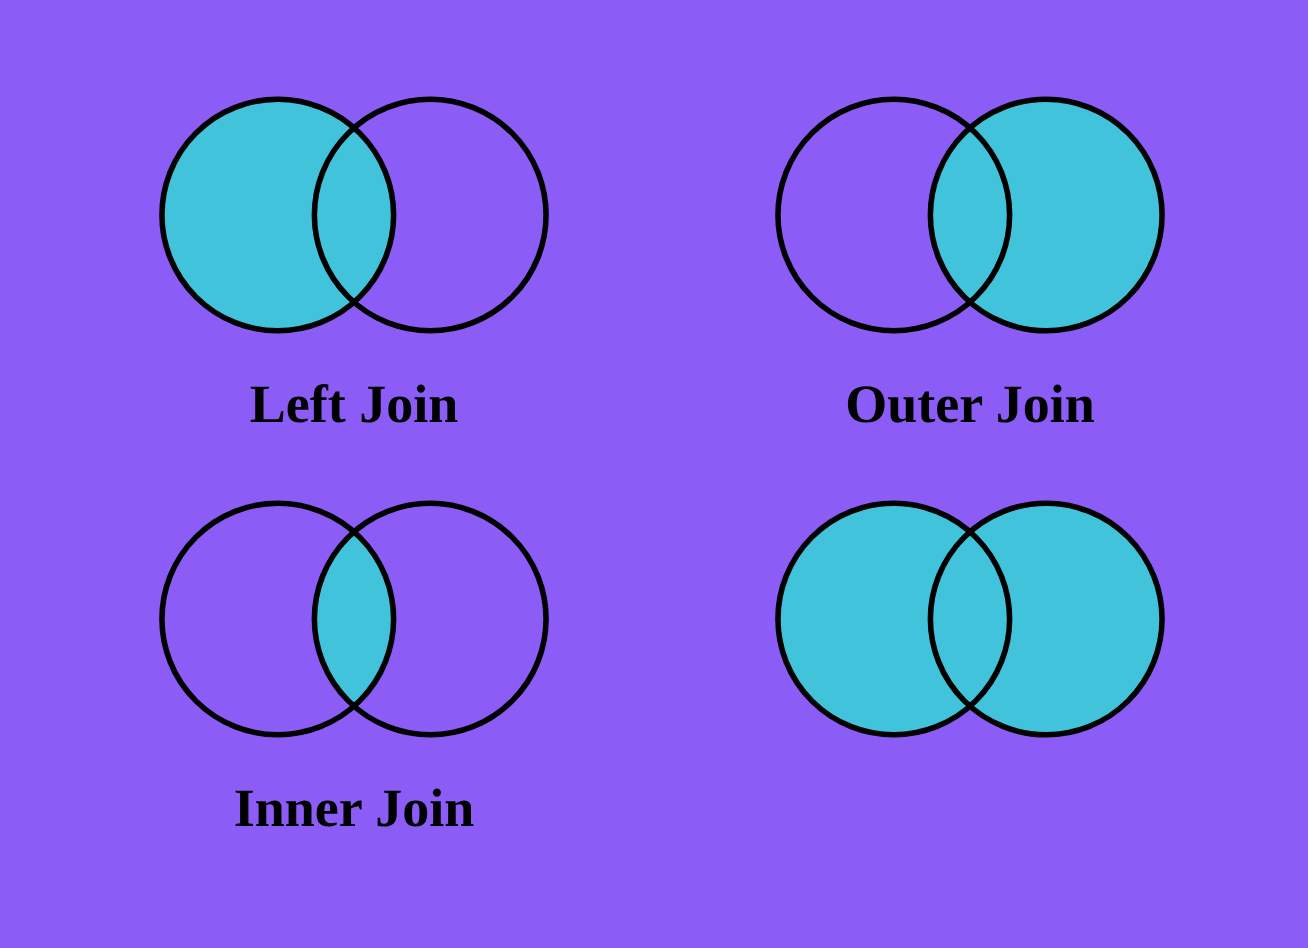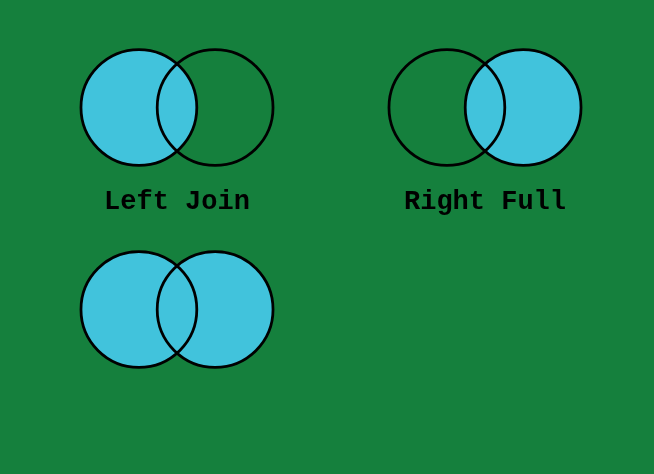--- a/index.html
+++ b/index.html
@@ -4,23 +4,23 @@
 <style>
   html, body {
     margin: 0;
     padding: 0;
     background: #ffffff;
   }
   .canvas {
     position: relative;
     width: 654px;
     height: 474px;
-    background: #15803d;
+    background: #8b5cf6;
     overflow: hidden;
-    font-family: Liberation Mono, monospace;
+    font-family: Liberation Serif, serif;
   }
   .grid {
     position: absolute;
     left: 23px;
     top: 46px;
     display: grid;
     grid-template-columns: 308px 308px;
     grid-row-gap: 28px;
   }
   .cell {
@@ -59,23 +59,36 @@
         </svg>
       <figcaption class="label">Left Join</figcaption>
     </figure>
 
     <figure class="cell">
       <svg class="venn" xmlns="http://www.w3.org/2000/svg" viewBox="0 0 200 124">
           <circle cx="138.5" cy="62" r="58.5" fill="#41C3DC"></circle>
           <circle cx="61.5" cy="62" r="58.5" fill="none" stroke="#000000" stroke-width="2.8"></circle>
           <circle cx="138.5" cy="62" r="58.5" fill="none" stroke="#000000" stroke-width="2.8"></circle>
         </svg>
-      <figcaption class="label">Right Full</figcaption>
+      <figcaption class="label">Outer Join</figcaption>
     </figure>
 
+    <figure class="cell">
+      <svg class="venn" xmlns="http://www.w3.org/2000/svg" viewBox="0 0 200 124">
+          <defs>
+            <clipPath id="venn-clip-2">
+              <circle cx="61.5" cy="62" r="58.5" fill="none"></circle>
+            </clipPath>
+          </defs>
+          <circle cx="138.5" cy="62" r="58.5" fill="#41C3DC" clip-path="url(#venn-clip-2)"></circle>
+          <circle cx="61.5" cy="62" r="58.5" fill="none" stroke="#000000" stroke-width="2.8"></circle>
+          <circle cx="138.5" cy="62" r="58.5" fill="none" stroke="#000000" stroke-width="2.8"></circle>
+        </svg>
+      <figcaption class="label">Inner Join</figcaption>
+    </figure>
 
     <figure class="cell">
       <svg class="venn" xmlns="http://www.w3.org/2000/svg" viewBox="0 0 200 124">
           <circle cx="61.5" cy="62" r="58.5" fill="#41C3DC"></circle>
           <circle cx="138.5" cy="62" r="58.5" fill="#41C3DC"></circle>
           <circle cx="61.5" cy="62" r="58.5" fill="none" stroke="#000000" stroke-width="2.8"></circle>
           <circle cx="138.5" cy="62" r="58.5" fill="none" stroke="#000000" stroke-width="2.8"></circle>
         </svg>
     </figure>
 

